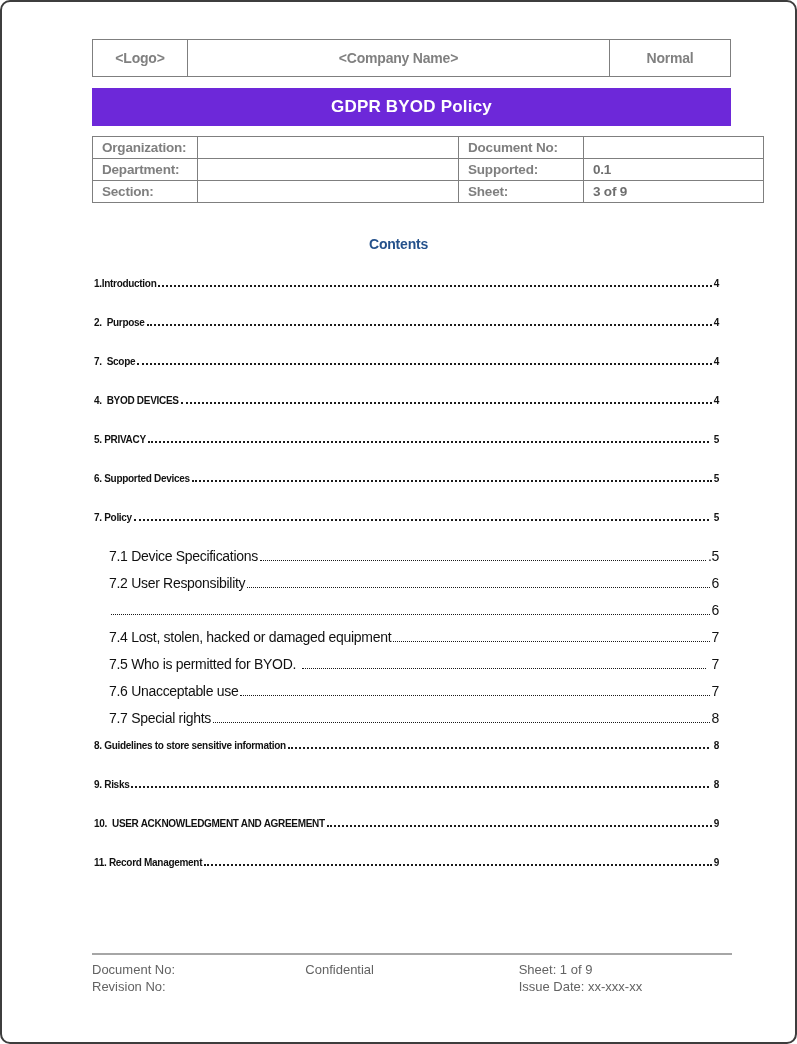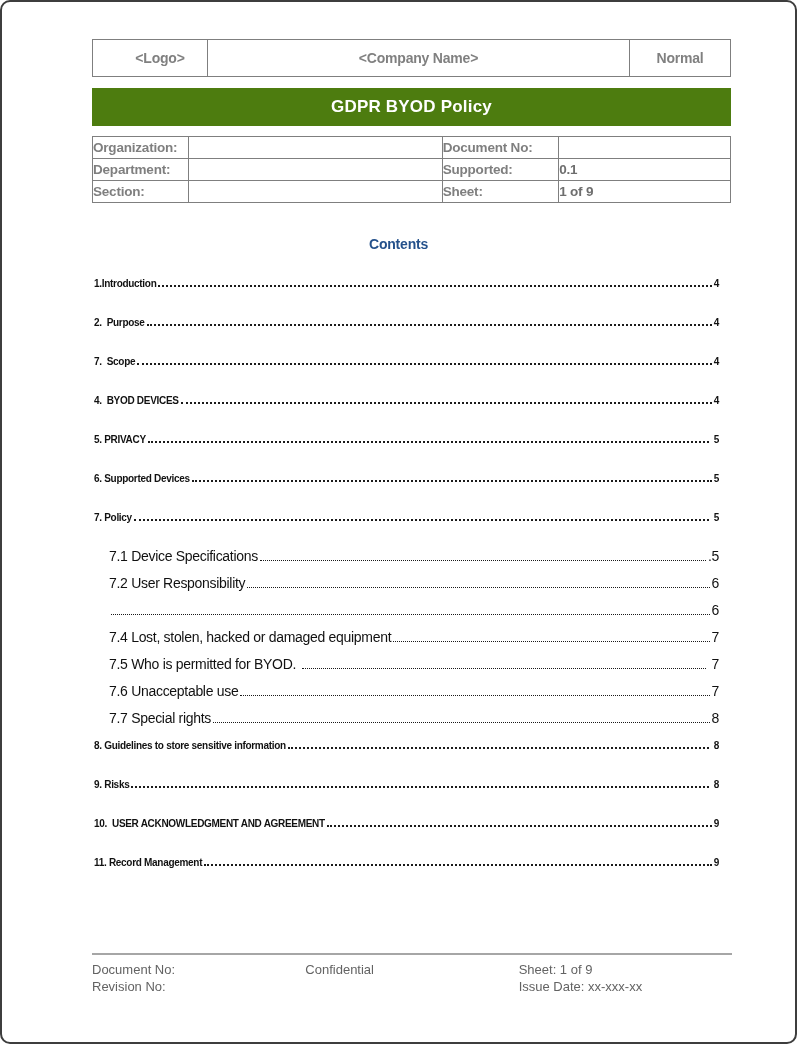--- a/index.html
+++ b/index.html
@@ -12,46 +12,45 @@
     border-radius:10px;
     overflow:hidden;
     font-family:"Liberation Sans", sans-serif;
     color:#1a1a1a;
   }
   
   .header-table{
     position:absolute;top:37px;left:90px;width:639px;height:38px;
     display:flex;box-sizing:border-box;
     border:1px solid #7f7f7f;
-    padding-left:20px;
   }
   .header-cell{
     display:flex;align-items:center;justify-content:center;
     box-sizing:border-box;
     font-weight:bold;font-size:14px;color:#808080;
     letter-spacing:-0.2px;
   }
   .hc-logo{width:95px;border-right:1px solid #7f7f7f;}
   .hc-company{width:422px;border-right:1px solid #7f7f7f;}
   .hc-normal{flex:1;}
   
   .banner{
     position:absolute;top:86px;left:90px;width:639px;height:38px;
-    background:#4d7c0f;
+    background:#6d28d9;
     display:flex;align-items:center;justify-content:center;
     color:#ffffff;font-weight:bold;font-size:17px;letter-spacing:0.2px;
   }
   
   .info-table{
     position:absolute;top:134px;left:90px;width:639px;
     border-collapse:collapse;table-layout:fixed;
   }
   .info-table td{
     border:1px solid #7f7f7f;
-    height:21px;padding:0 0 0 0;
+    height:21px;padding:0 0 0 9px;
     font-size:13.5px;vertical-align:middle;
     font-weight:bold;color:#7f7f7f;letter-spacing:-0.2px;
   }
   .info-table td.val{color:#6e6e6e;}
   .col-l1{width:95px;} .col-v1{width:251px;} .col-l2{width:115px;} .col-v2{width:170px;}
   
   .contents-title{
     position:absolute;top:234px;left:0;width:100%;
     text-align:center;
     font-size:14px;font-weight:bold;color:#24518B;letter-spacing:-0.2px;
@@ -116,21 +115,21 @@
       <tr>
         <td>Department:</td>
         <td class="val"></td>
         <td>Supported:</td>
         <td class="val">0.1</td>
       </tr>
       <tr>
         <td>Section:</td>
         <td class="val"></td>
         <td>Sheet:</td>
-        <td class="val">1 of 9</td>
+        <td class="val">3 of 9</td>
       </tr>
     </tbody>
   </table>
 
   <div class="contents-title">Contents</div>
 
   <div class="toc">
       <div class="toc-row">
         <span class="toc-label">1.Introduction</span>
         <span class="toc-dots"></span>

